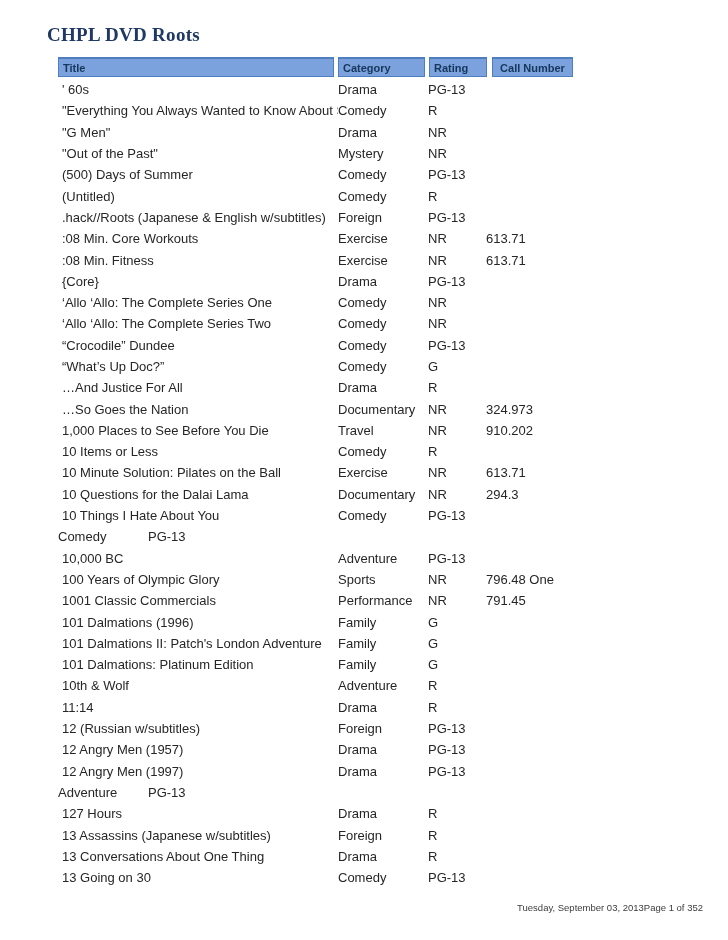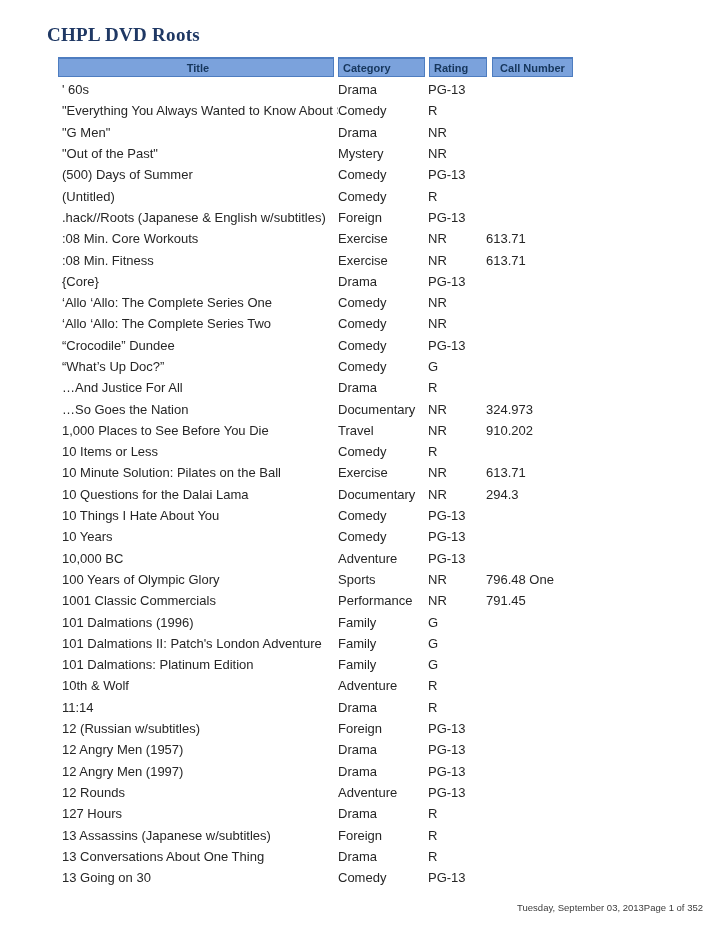--- a/index.html
+++ b/index.html
@@ -15,21 +15,21 @@
   }
   .thead { position:absolute; left:58px; top:57px; display:flex; }
   .hcell {
     box-sizing:border-box; height:20px;
     background:var(--header-fill,#7BA2DC);
     border:1px solid var(--header-border,#4E7DC0);
     border-top:2px solid var(--header-border,#4E7DC0);
     font-size:11px; font-weight:bold; color:var(--header-text,#16365C);
     line-height:16px; padding:1px 0 0 4px;
   }
-  .h-title    { width:276px; margin-right:4px;text-align:center; }
+  .h-title    { width:276px; margin-right:4px; }
   .h-category { width:87px;  margin-right:4px; }
   .h-rating   { width:58px;  margin-right:5px; }
   .h-call     { width:81px;  padding-left:0; text-align:center; }
 
   .tbody { position:absolute; left:58px; top:79px; width:645px; }
   .trow {
     display:flex; height:21.3px; align-items:center;
     font-size:13px; color:#262626;
   }
   .cell-title    { width:280px; padding-left:4px; box-sizing:border-box; white-space:nowrap; overflow:hidden; }
@@ -178,21 +178,20 @@
       <div class="cell-rating">NR</div>
       <div class="cell-call">294.3</div>
     </div>
       <div class="trow">
       <div class="cell-title">10 Things I Hate About You</div>
       <div class="cell-category">Comedy</div>
       <div class="cell-rating">PG-13</div>
       <div class="cell-call"></div>
     </div>
       <div class="trow">
-      <div class="cell-title">10 Years</div>
       <div class="cell-category">Comedy</div>
       <div class="cell-rating">PG-13</div>
       <div class="cell-call"></div>
     </div>
       <div class="trow">
       <div class="cell-title">10,000 BC</div>
       <div class="cell-category">Adventure</div>
       <div class="cell-rating">PG-13</div>
       <div class="cell-call"></div>
     </div>
@@ -250,21 +249,20 @@
       <div class="cell-rating">PG-13</div>
       <div class="cell-call"></div>
     </div>
       <div class="trow">
       <div class="cell-title">12 Angry Men (1997)</div>
       <div class="cell-category">Drama</div>
       <div class="cell-rating">PG-13</div>
       <div class="cell-call"></div>
     </div>
       <div class="trow">
-      <div class="cell-title">12 Rounds</div>
       <div class="cell-category">Adventure</div>
       <div class="cell-rating">PG-13</div>
       <div class="cell-call"></div>
     </div>
       <div class="trow">
       <div class="cell-title">127 Hours</div>
       <div class="cell-category">Drama</div>
       <div class="cell-rating">R</div>
       <div class="cell-call"></div>
     </div>

